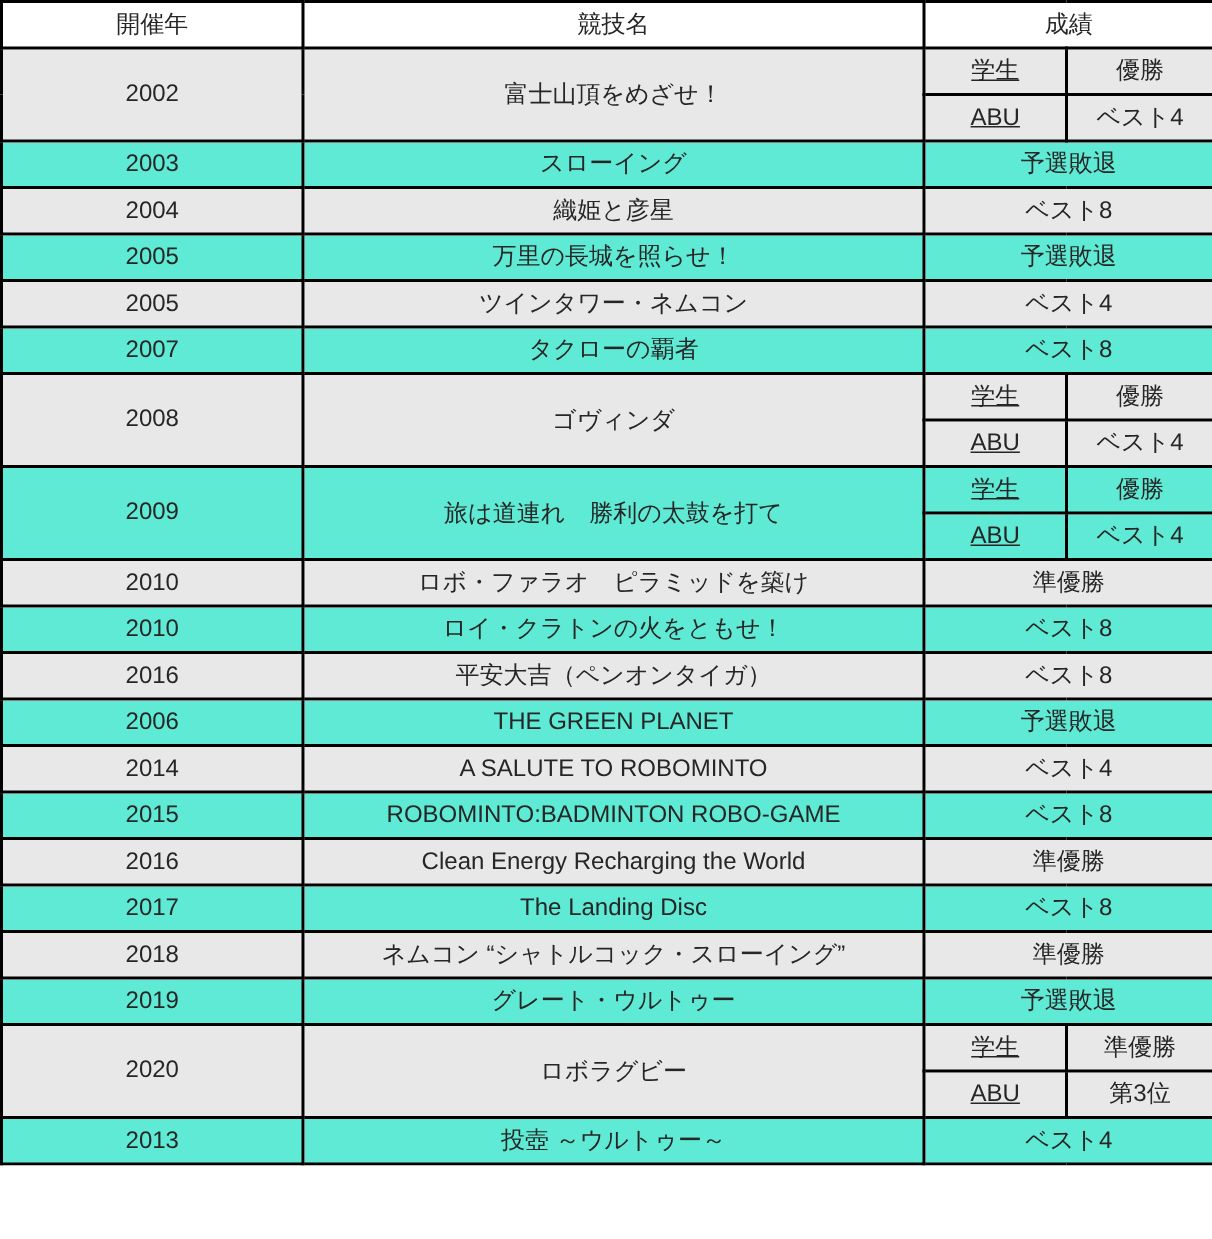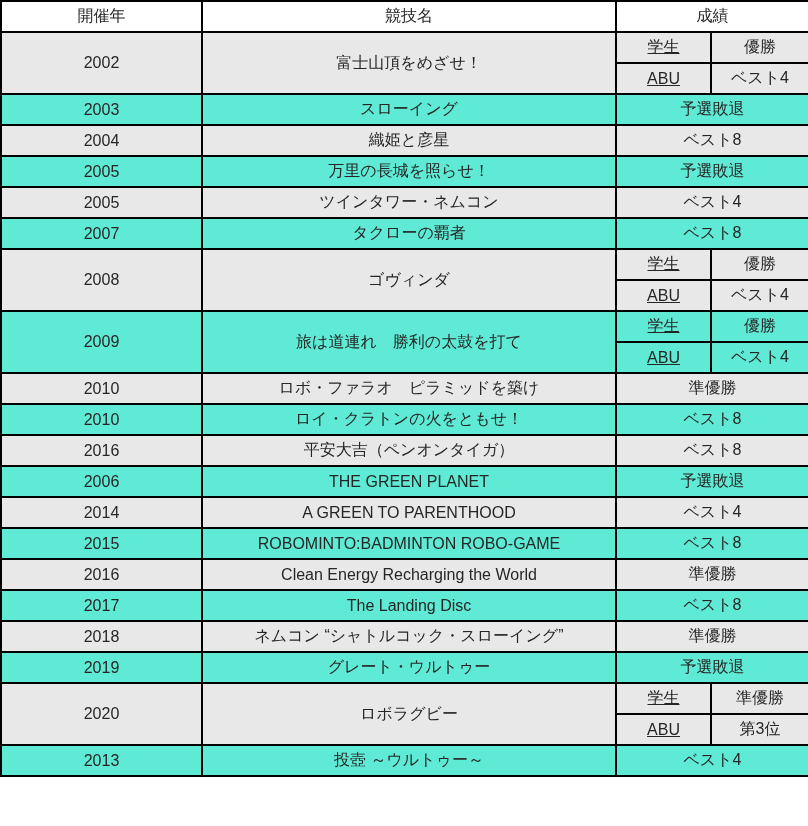--- a/index.html
+++ b/index.html
@@ -134,21 +134,21 @@
   </tr>
 
   <tr class="plain">
     <td>2006</td>
     <td>THE GREEN PLANET</td>
     <td colspan="2">予選敗退</td>
   </tr>
 
   <tr class="band">
     <td>2014</td>
-    <td>A GREEN TO PARENTHOOD</td>
+    <td>A SALUTE TO ROBOMINTO</td>
     <td colspan="2">ベスト4</td>
   </tr>
 
   <tr class="plain">
     <td>2015</td>
     <td>ROBOMINTO:BADMINTON ROBO-GAME</td>
     <td colspan="2">ベスト8</td>
   </tr>
 
   <tr class="band">

